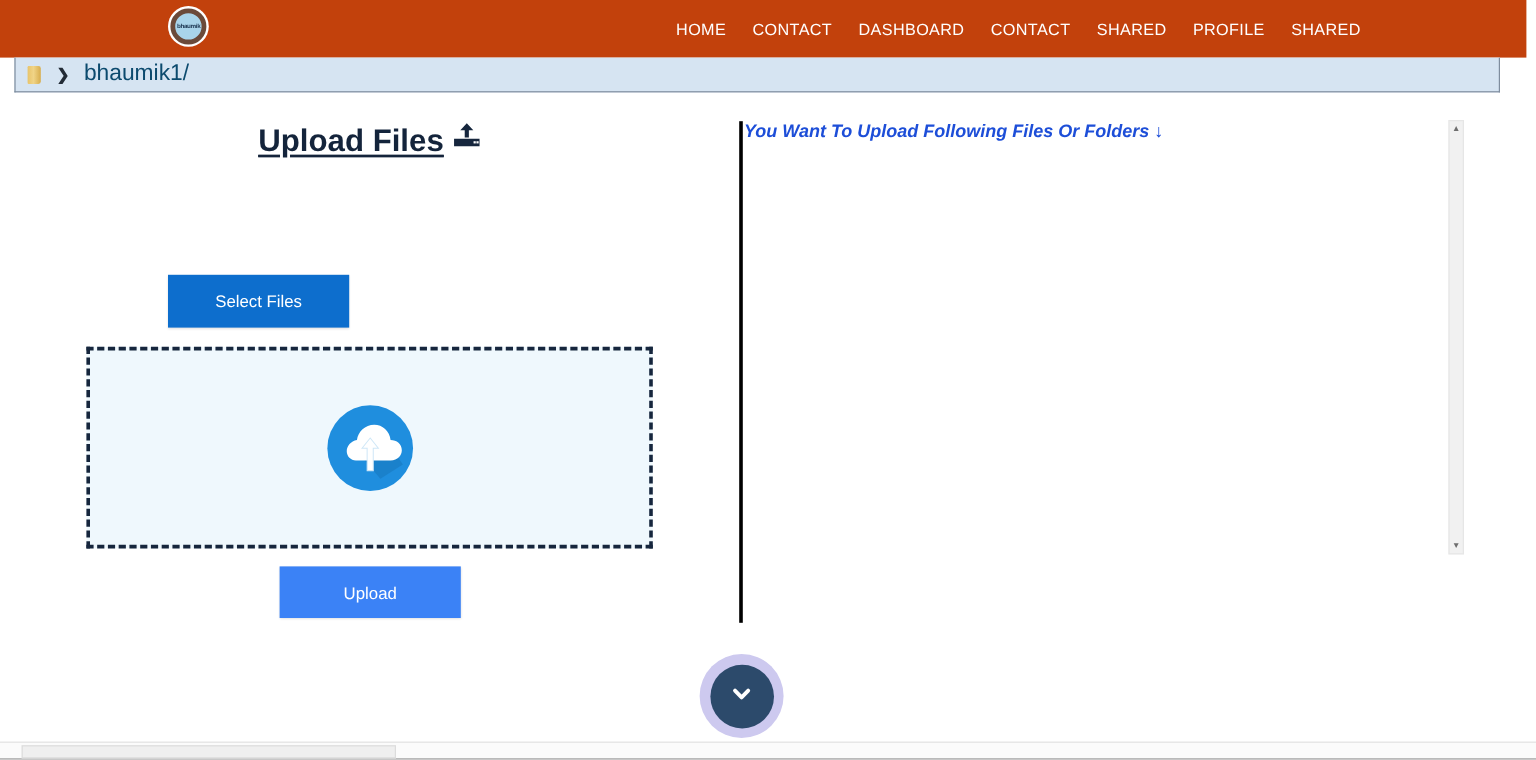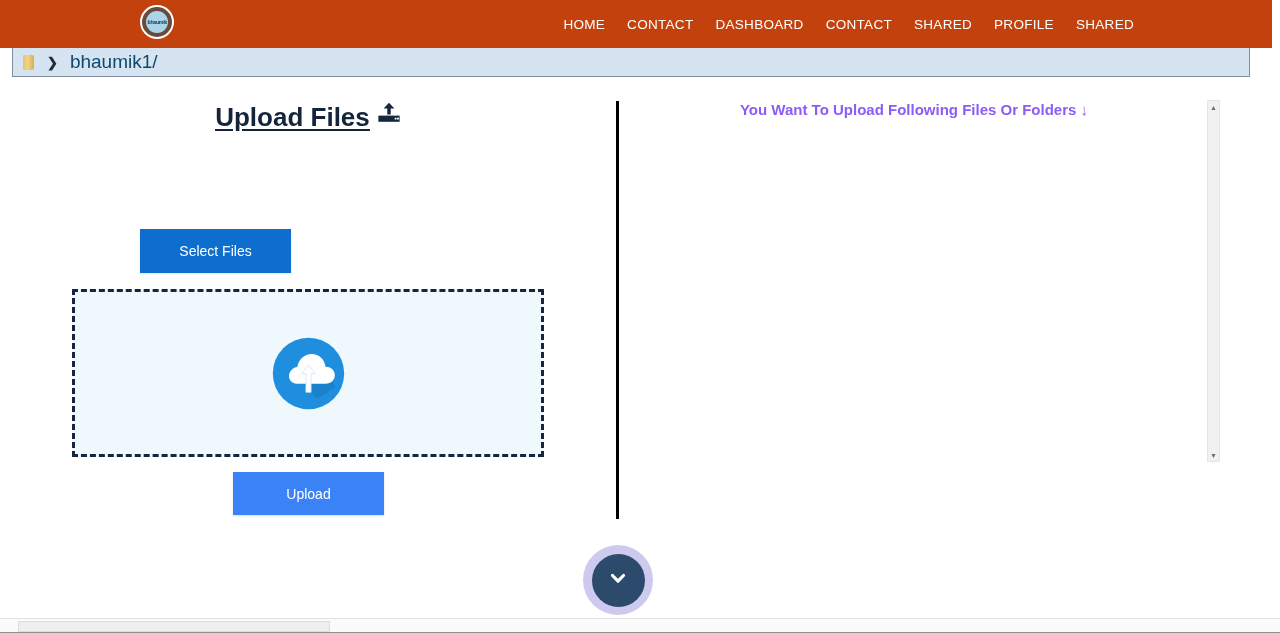--- a/index.html
+++ b/index.html
@@ -250,24 +250,24 @@
     left: 620px;
     top: 0;
     width: 660px;
     height: 541px;
   }
   .right-title {
     position: absolute;
     top: 24px;
     left: 0;
     width: 588px;
-    text-align: center;
     font-size: 15px;
     font-weight: bold;
-    color: #8b5cf6;
+    color: #1d4ed8;
+    font-style: italic;
   }
   .file-list {
     position: absolute;
     top: 50px;
     left: 0;
     width: 588px;
     height: 380px;
   }
 
   

